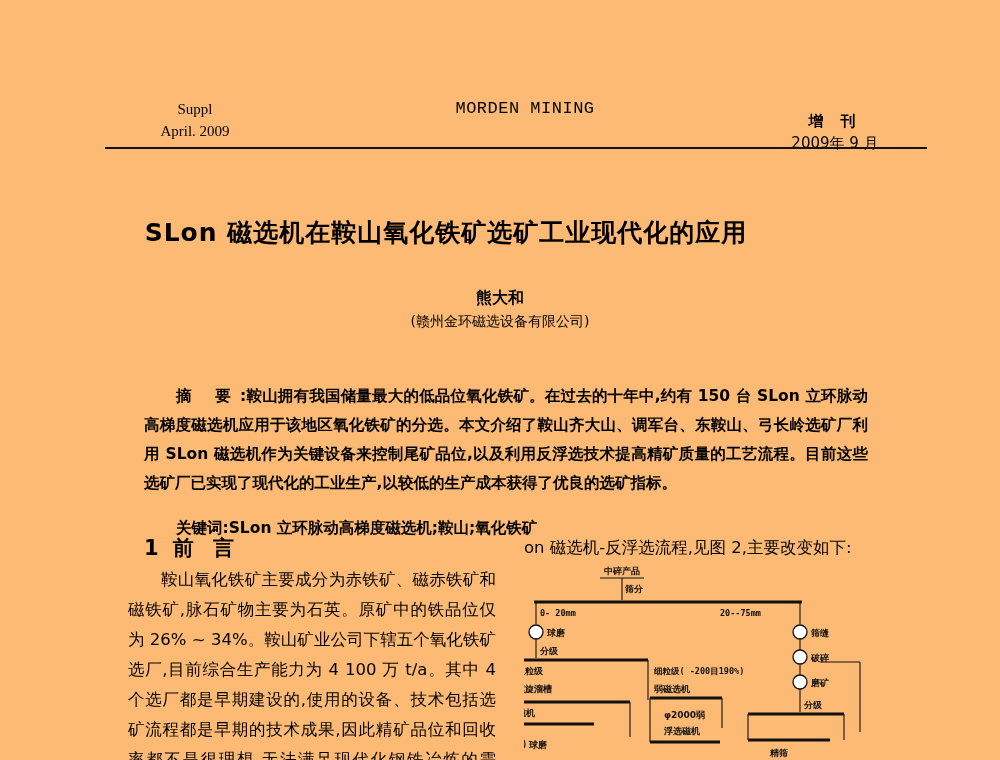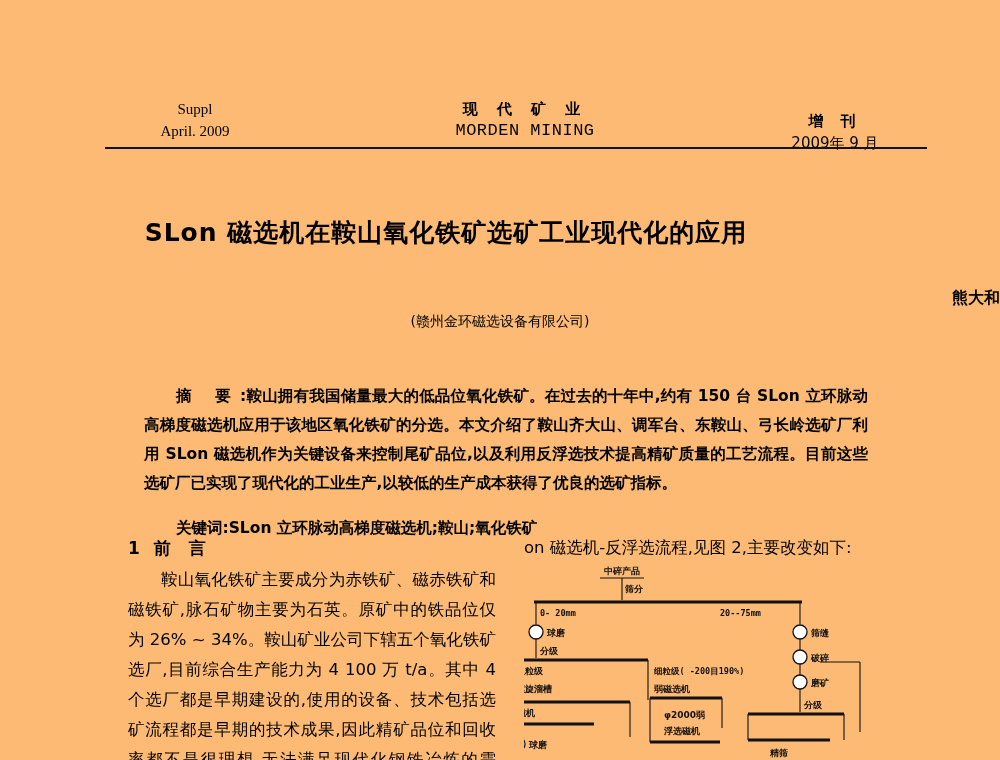--- a/index.html
+++ b/index.html
@@ -99,21 +99,21 @@
     font-size: 25px;
     font-weight: 600;
     letter-spacing: 1px;
     font-family: "DejaVu Sans", sans-serif;
   }
   .author {
     position: absolute;
     left: 0;
     top: 288px;
     width: 1000px;
-    text-align: right;
+    text-align: center;
     font-size: 16px;
     font-weight: 600;
   }
   .affil {
     position: absolute;
     left: 0;
     top: 313px;
     width: 1000px;
     text-align: center;
     font-size: 14px;
@@ -162,22 +162,22 @@
     position: absolute;
     left: 524px;
     top: 533px;
     width: 372px;
     font-size: 16.5px;
     line-height: 30px;
     text-align: justify;
   }
   .sec-head {
     font-weight: 700;
-    font-size: 17px;
-    margin: 0 0 2px 0;
+    font-size: 21px;
+    margin: 0 0 2px 16px;
   }
   .sec-head .num {
     margin-right: 14px;
   }
   .sec-head .cn {
     letter-spacing: 6px;
   }
   .body-p {
     margin: 0;
     text-indent: 33px;
@@ -229,21 +229,20 @@
 <body>
 
 <div class="page">
 
   <div class="runhead">
     <div class="runhead-left">
       <div class="rh-line1 serif">Suppl</div>
       <div class="rh-line2 serif">April. 2009</div>
     </div>
     <div class="runhead-center">
-      <div class="rh-line1 cn-sp">现 代 矿 业</div>
       <div class="rh-line2 smallcapsish">MORDEN MINING</div>
     </div>
     <div class="runhead-right">
       <div class="rh-line1 cn-sp-small">增 刊</div>
       <div class="rh-line2">2009年 9 月</div>
     </div>
   </div>
   <div class="head-rule"></div>
 
   <div class="title">SLon 磁选机在鞍山氧化铁矿选矿工业现代化的应用</div>

